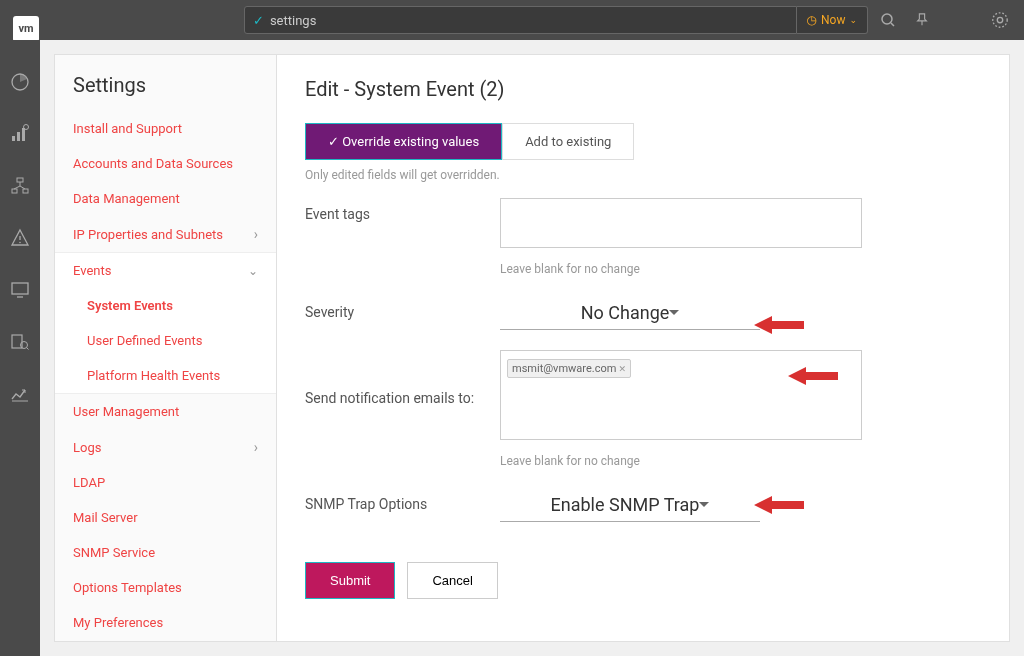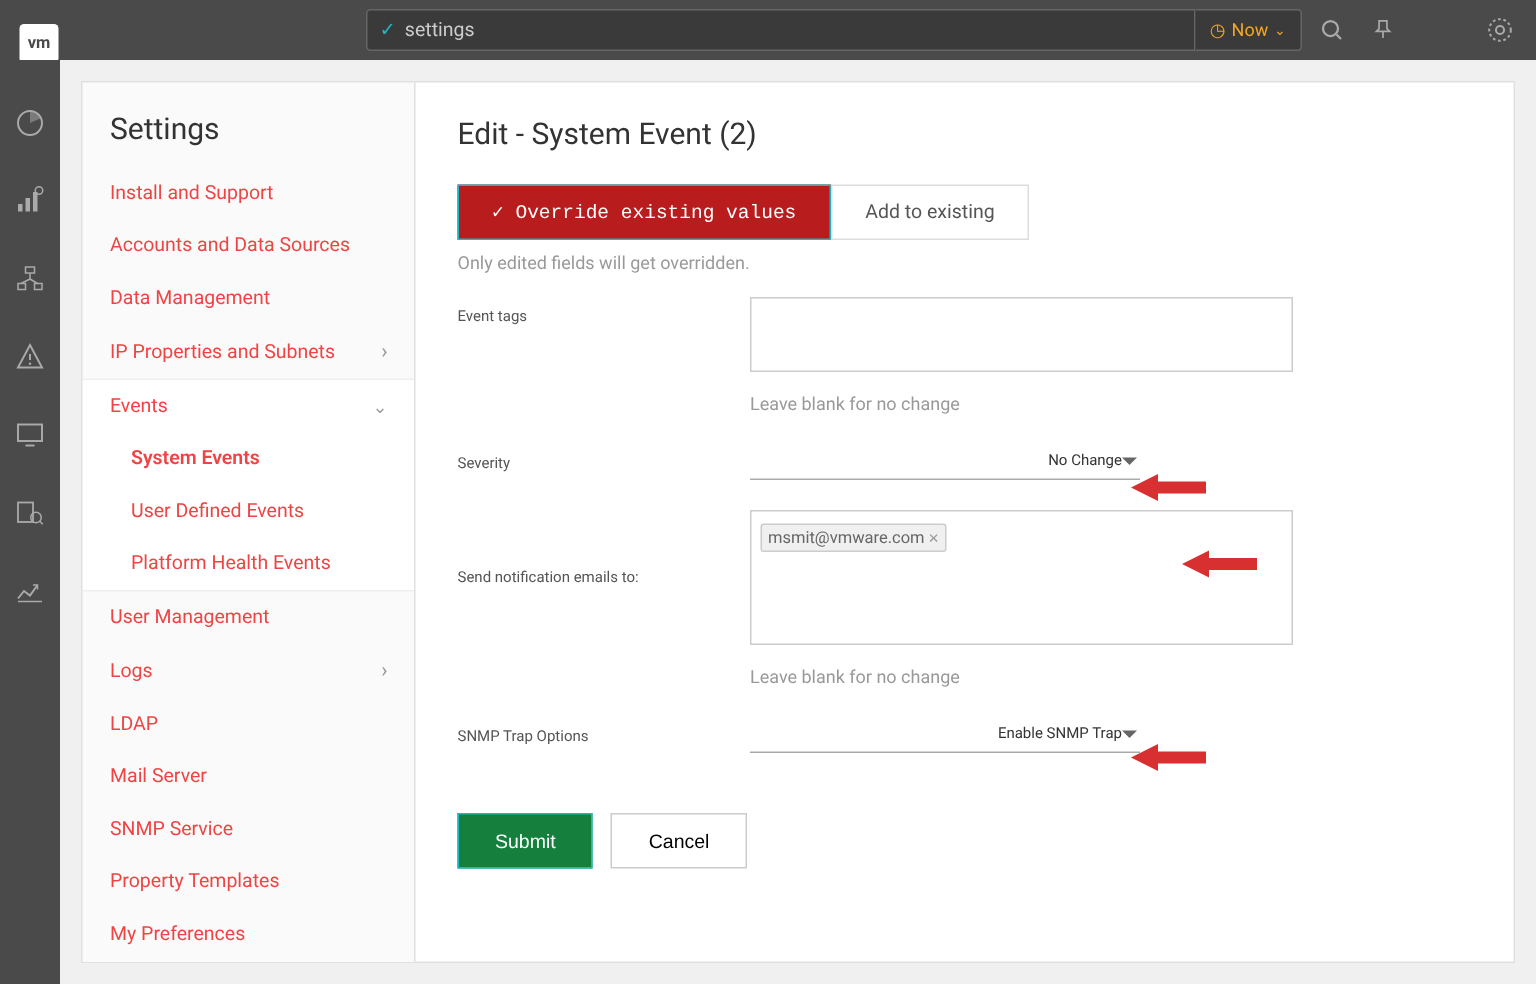--- a/index.html
+++ b/index.html
@@ -26,40 +26,40 @@
 .sidebar-item.expanded::after { content: "⌄"; color: #999; font-size: 12px; }
 .sidebar-item.sub { padding-left: 32px; }
 .sidebar-item.active { font-weight: 600; }
 .events-group { background: #fff; border-bottom: 1px solid #eee; border-top: 1px solid #eee; }
 
 .content { flex: 1; padding: 22px 28px; overflow-y: auto; }
 .page-title { font-size: 20px; color: #333; font-weight: 400; margin-bottom: 22px; }
 
 .tabs { display: flex; margin-bottom: 8px; }
 .tab { padding: 10px 22px; font-size: 13px; border: 1px solid #ddd; background: #fff; cursor: pointer; color: #555; }
-.tab.active { background: #b91c1c; color: #fff; border-color: #1db8c4; font-family: Liberation Mono, monospace; }
+.tab.active { background: #701a75; color: #fff; border-color: #1db8c4; }
 .tab.active::before { content: "✓ "; }
 .hint-text { font-size: 12px; color: #999; margin-bottom: 16px; }
 
 .form-row { display: flex; align-items: flex-start; margin-bottom: 20px; }
-.form-label { width: 195px; font-size: 10px; color: #555; padding-top: 8px; }
+.form-label { width: 195px; font-size: 14px; color: #555; padding-top: 8px; }
 .form-field { flex: 0 0 300px; position: relative; }
 .textarea-field { border: 1px solid #ccc; width: 362px; height: 50px; }
 .textarea-field.tall { height: 90px; padding: 6px; }
 .field-hint { font-size: 12px; color: #999; margin-top: 14px; }
 
-.select-field { width: 260px; border: none; border-bottom: 1px solid #aaa; padding: 6px 2px; font-size: 10px; color: #333; display: flex; justify-content: flex-end; align-items: center; cursor: pointer; }
+.select-field { width: 260px; border: none; border-bottom: 1px solid #aaa; padding: 6px 2px; font-size: 18px; color: #333; display: flex; justify-content: center; align-items: center; cursor: pointer; }
 .select-field::after { content: ""; width: 0; height: 0; border-left: 5px solid transparent; border-right: 5px solid transparent; border-top: 5px solid #666; }
 
 .email-tag { display: inline-block; background: #f0f0f0; border: 1px solid #ccc; border-radius: 2px; padding: 2px 4px; font-size: 11px; color: #666; }
 .email-tag::after { content: " ✕"; font-size: 9px; color: #999; }
 
 .btn-row { display: flex; gap: 12px; margin-top: 40px; }
 .btn { padding: 10px 24px; font-size: 13px; border: 1px solid #ccc; background: #fff; cursor: pointer; }
-.btn.primary { background: #15803d; color: #fff; border-color: #1db8c4; }
+.btn.primary { background: #be185d; color: #fff; border-color: #1db8c4; }
 
 .arrow { position: absolute; width: 50px; height: 22px; pointer-events: none; }
 .arrow svg { fill: #d83030; }
 </style>
 </head>
 <body>
 
 <div class="top-bar">
   <div class="logo">vm</div>
   <div class="search-area">
@@ -163,21 +163,21 @@
         <div class="sidebar-item sub">User Defined Events</div>
         <div class="sidebar-item sub">Platform Health Events</div>
       </div>
       <div class="sidebar-item">User Management</div>
       <div class="sidebar-item expandable">
           <span>Logs</span>
         </div>
       <div class="sidebar-item">LDAP</div>
       <div class="sidebar-item">Mail Server</div>
       <div class="sidebar-item">SNMP Service</div>
-      <div class="sidebar-item">Property Templates</div>
+      <div class="sidebar-item">Options Templates</div>
       <div class="sidebar-item">My Preferences</div>
       <div class="sidebar-item">System Configuration</div>
 
     </div>
 
     <div class="content">
       <div class="page-title">Edit - System Event (2)</div>
 
       <div class="tabs">
         <div class="tab active">Override existing values</div>

